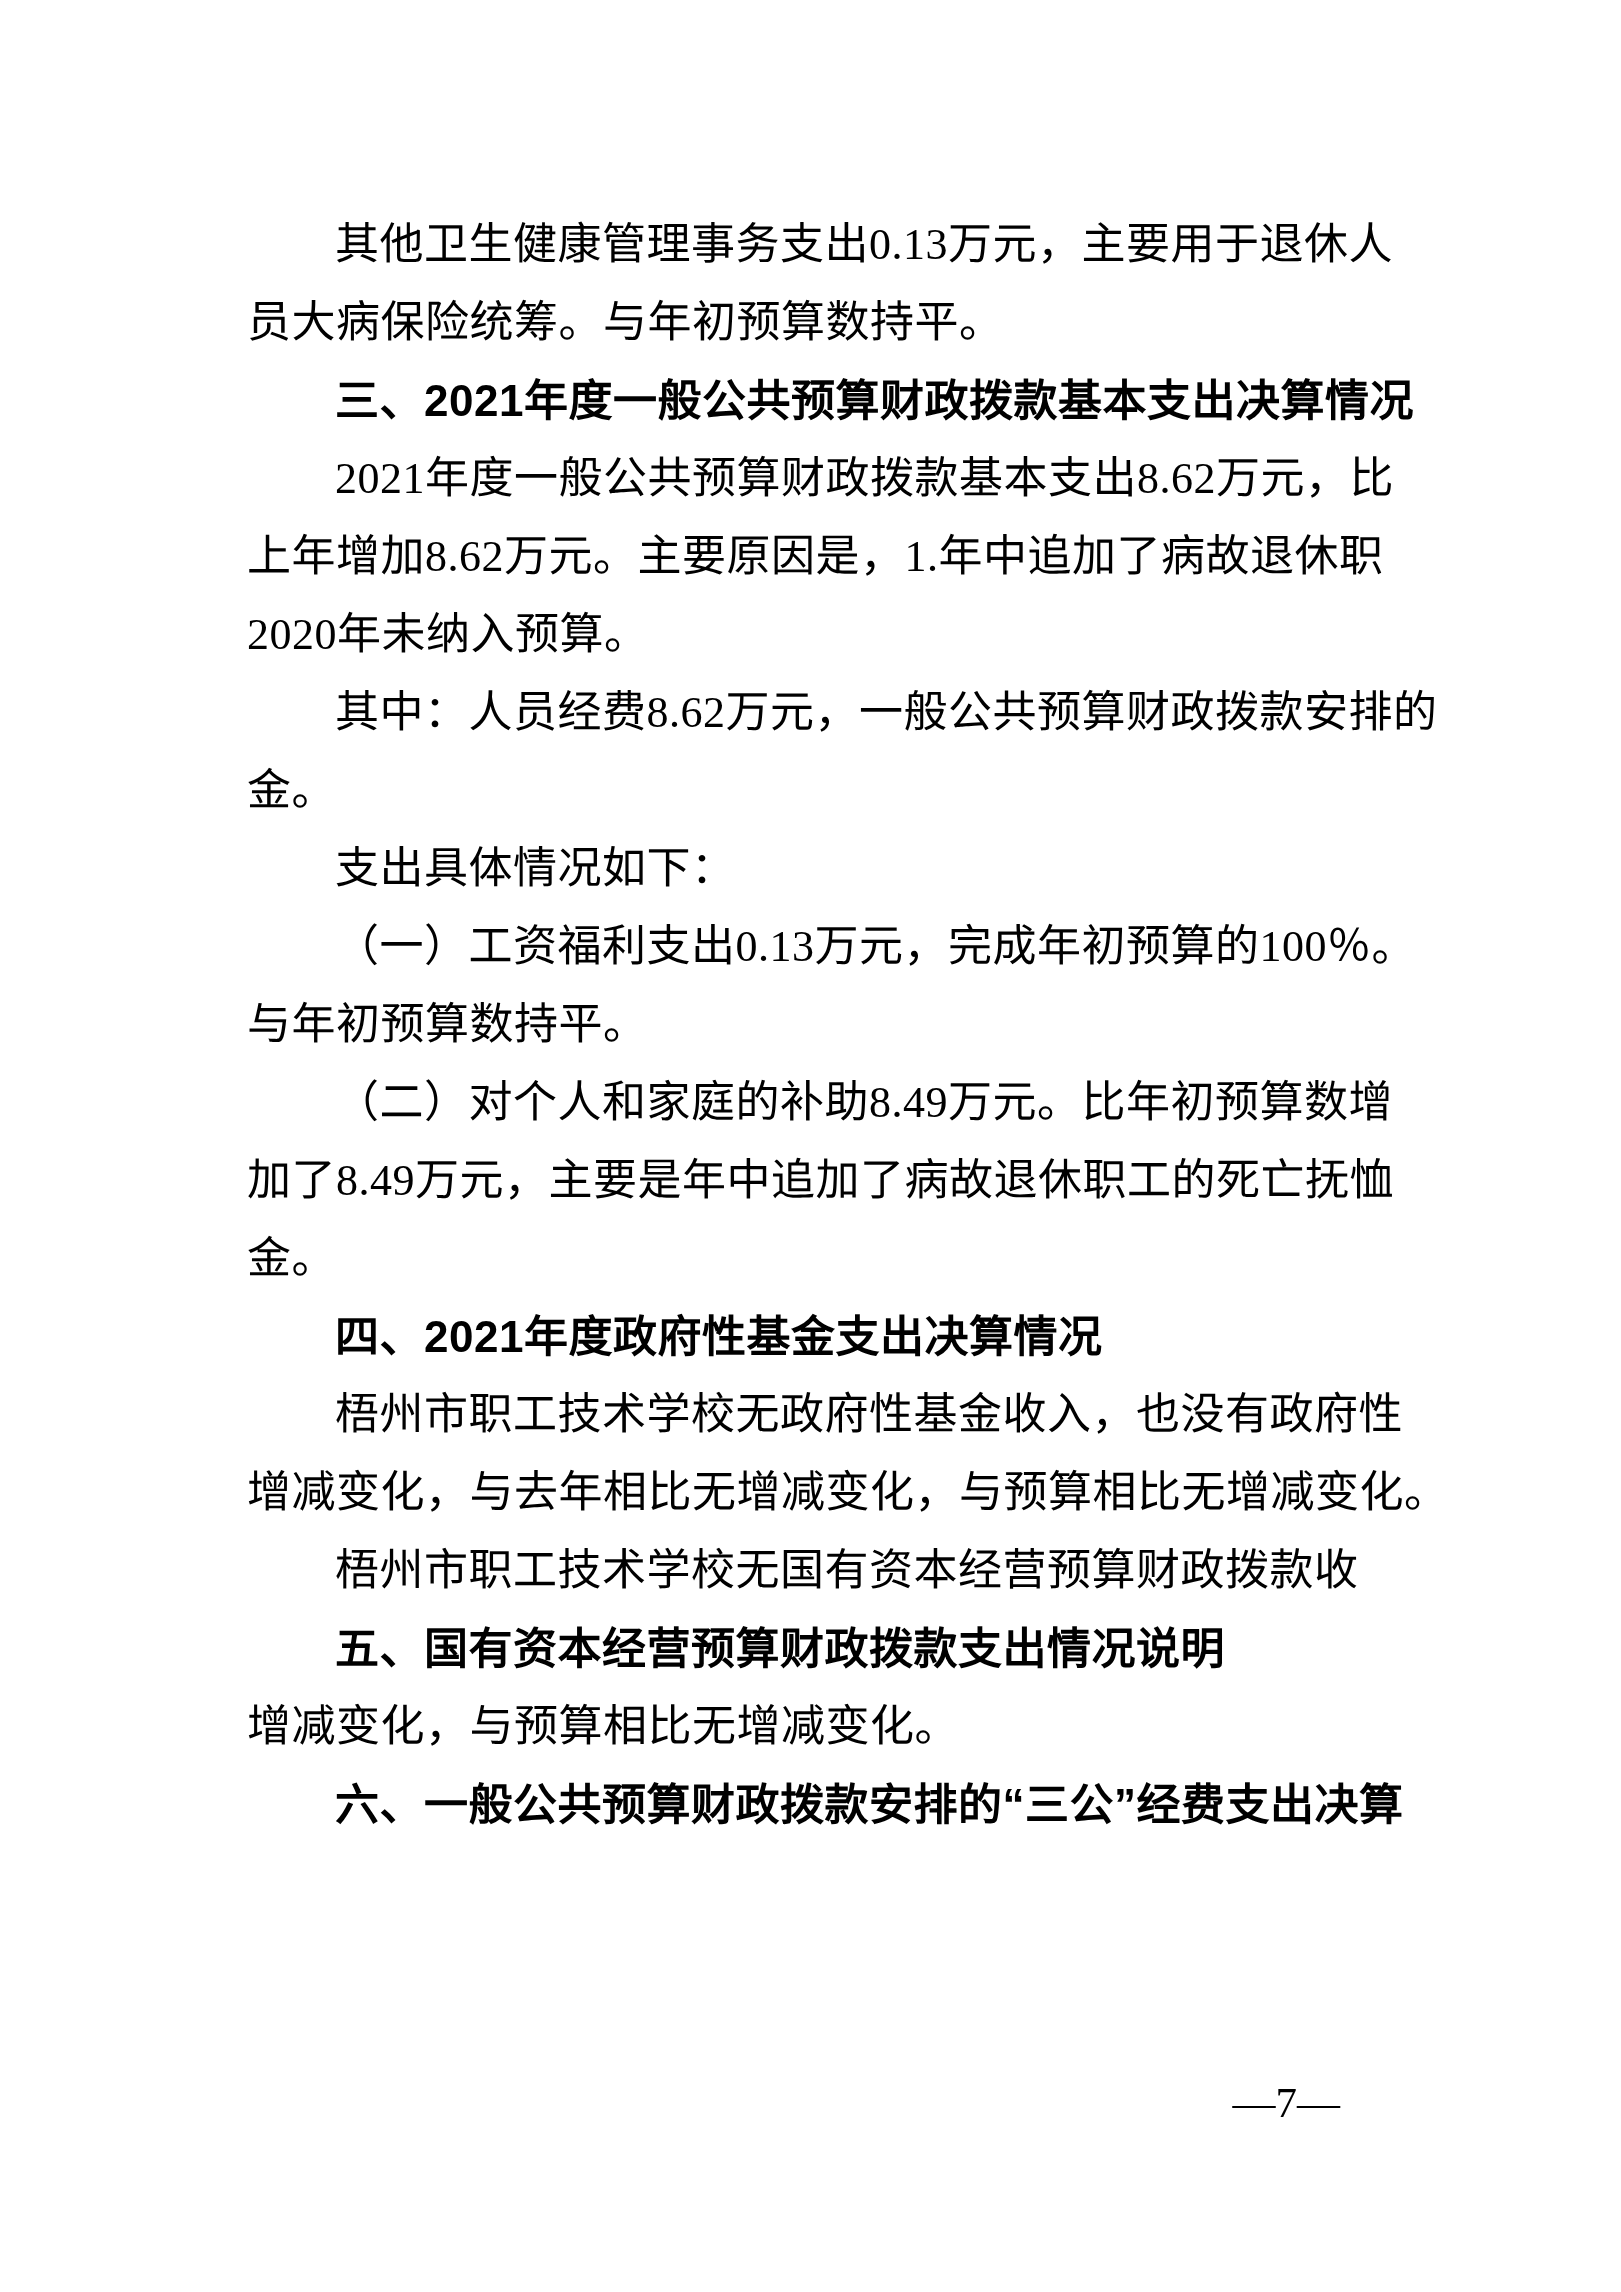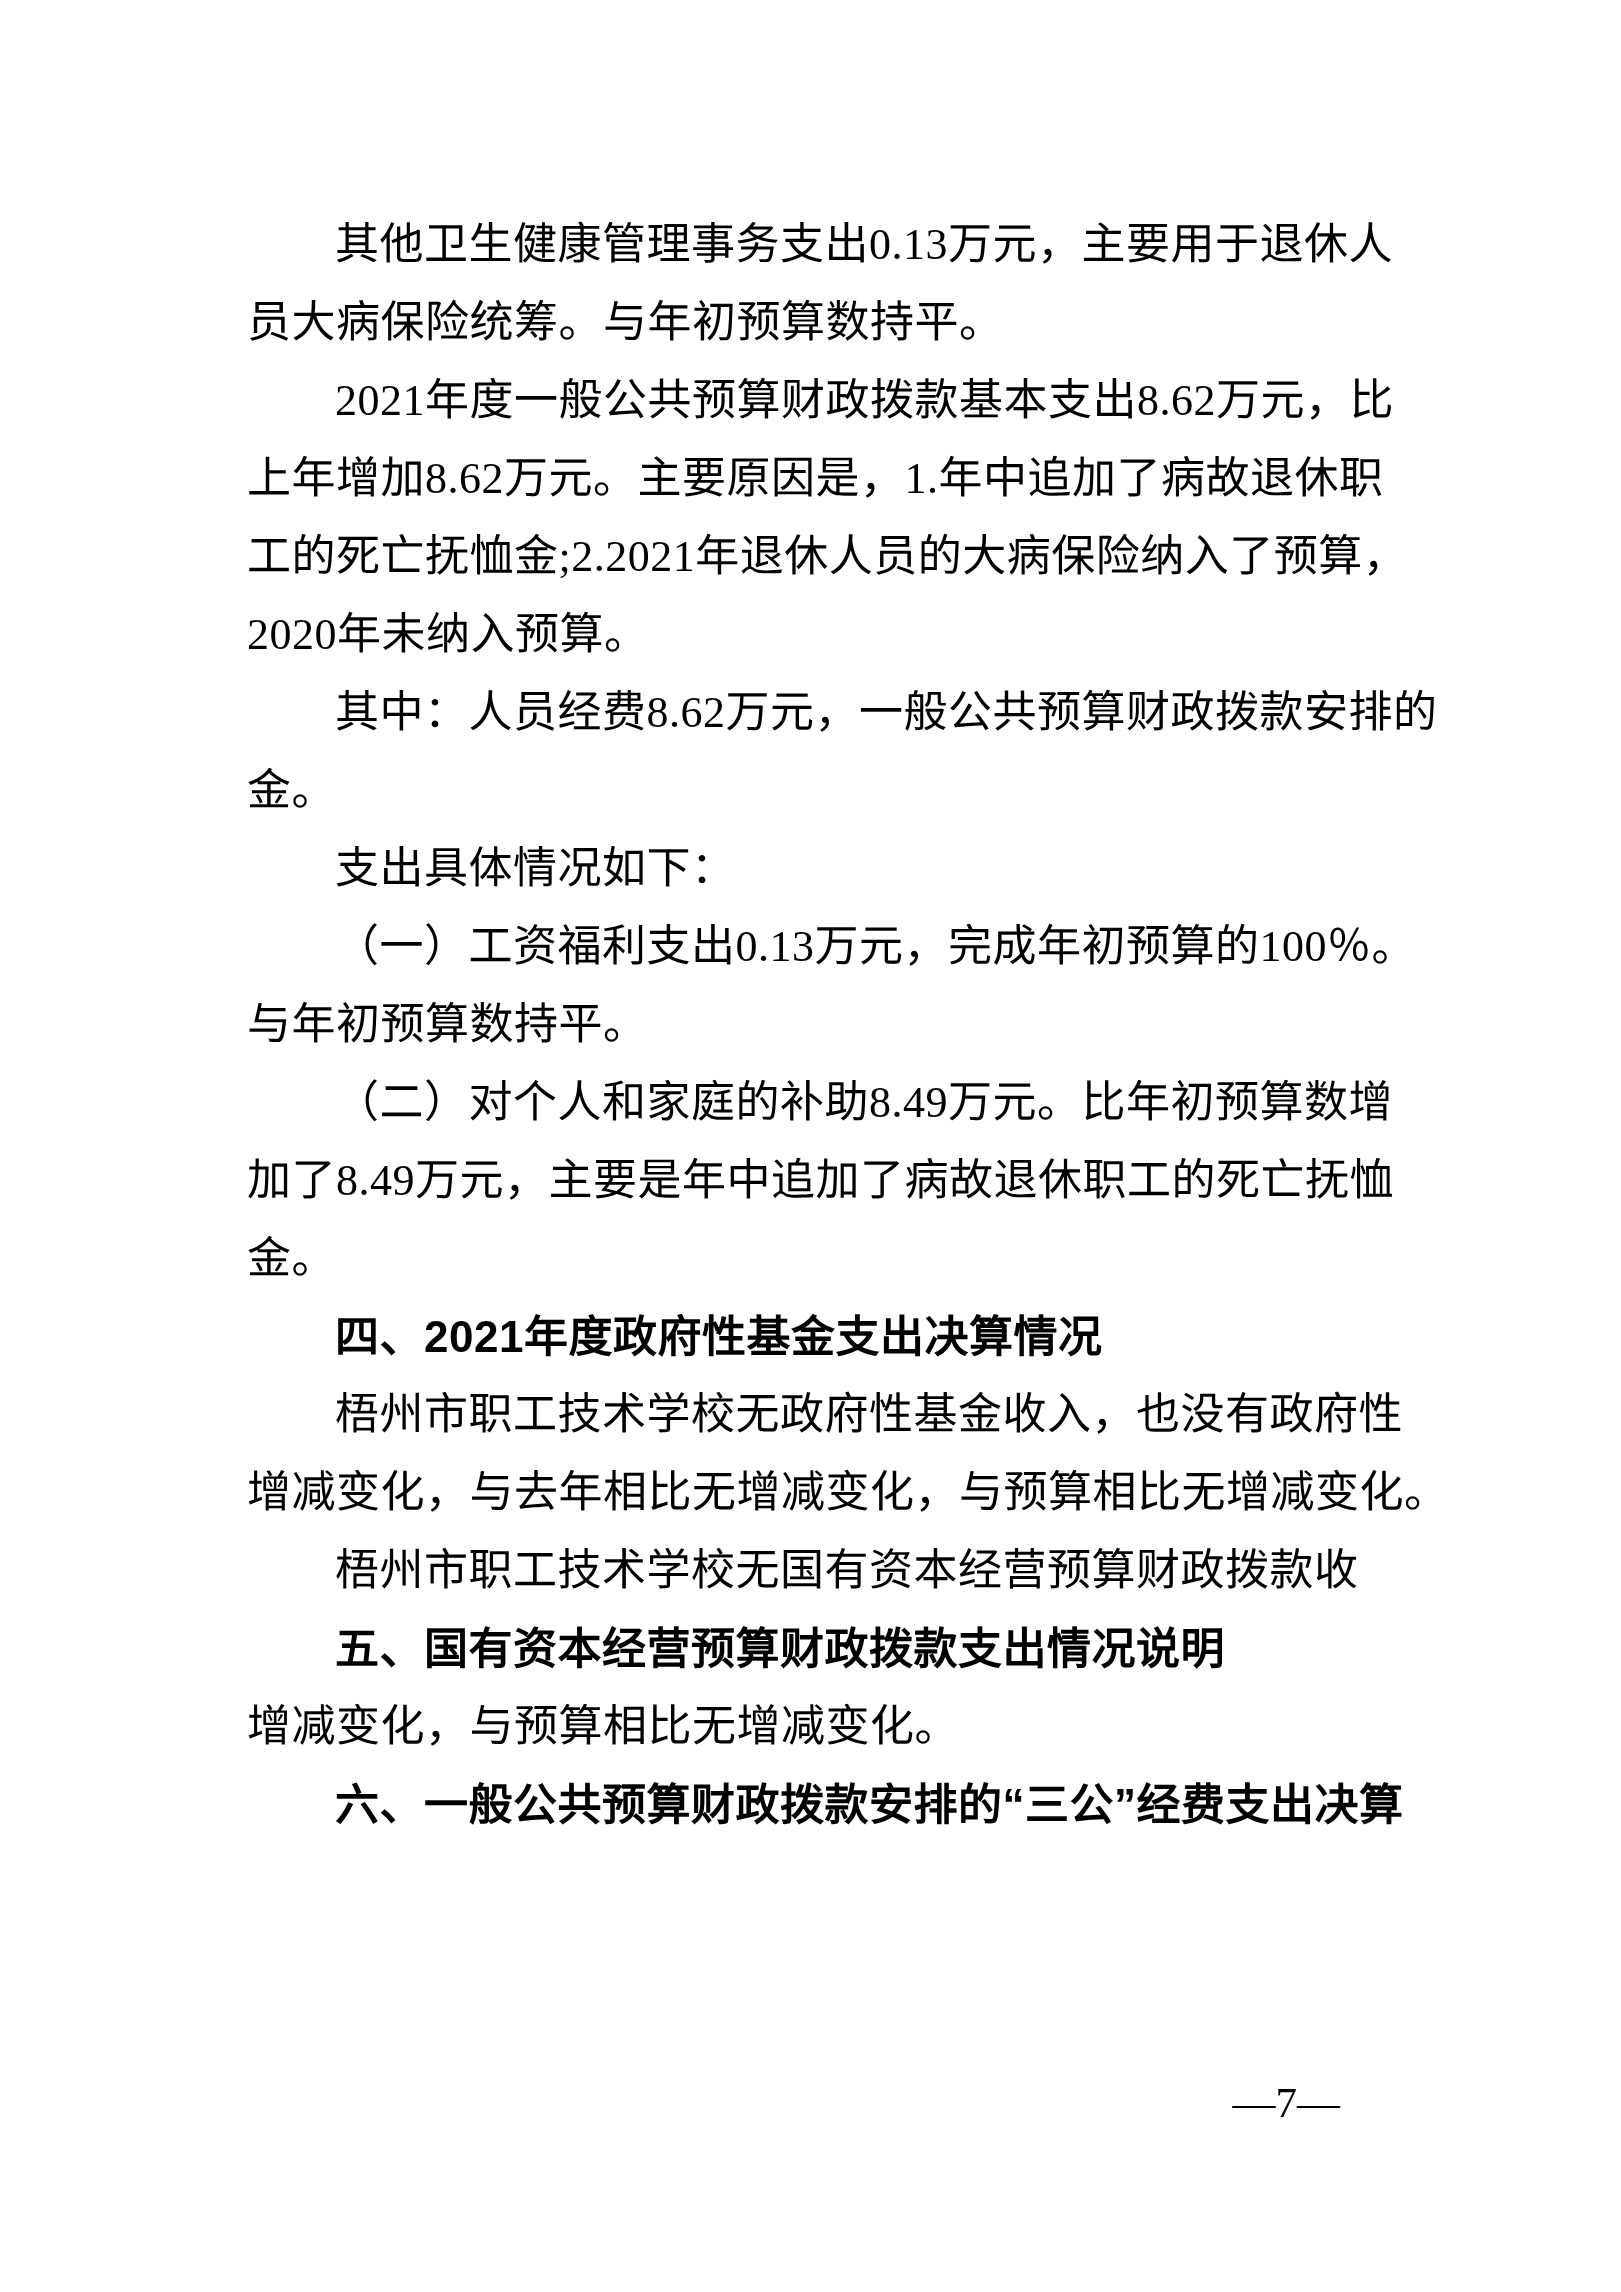--- a/index.html
+++ b/index.html
@@ -51,23 +51,23 @@
   }
 </style>
 </head>
 <body>
 
 <div class="sheet">
 
   <div class="text-block">
     <div class="line indent">其他卫生健康管理事务支出0.13万元，主要用于退休人</div>
     <div class="line">员大病保险统筹。与年初预算数持平。</div>
+    <div class="line indent heading">三、2021年度一般公共预算财政拨款基本支出决算情况</div>
     <div class="line indent">2021年度一般公共预算财政拨款基本支出8.62万元，比</div>
     <div class="line">上年增加8.62万元。主要原因是，1.年中追加了病故退休职</div>
-    <div class="line">工的死亡抚恤金;2.2021年退休人员的大病保险纳入了预算，</div>
     <div class="line">2020年未纳入预算。</div>
     <div class="line indent">其中：人员经费8.62万元，一般公共预算财政拨款安排的</div>
     <div class="line">金。</div>
     <div class="line indent">支出具体情况如下：</div>
     <div class="line indent">（一）工资福利支出0.13万元，完成年初预算的100％。</div>
     <div class="line">与年初预算数持平。</div>
     <div class="line indent">（二）对个人和家庭的补助8.49万元。比年初预算数增</div>
     <div class="line">加了8.49万元，主要是年中追加了病故退休职工的死亡抚恤</div>
     <div class="line">金。</div>
     <div class="line indent heading">四、2021年度政府性基金支出决算情况</div>

